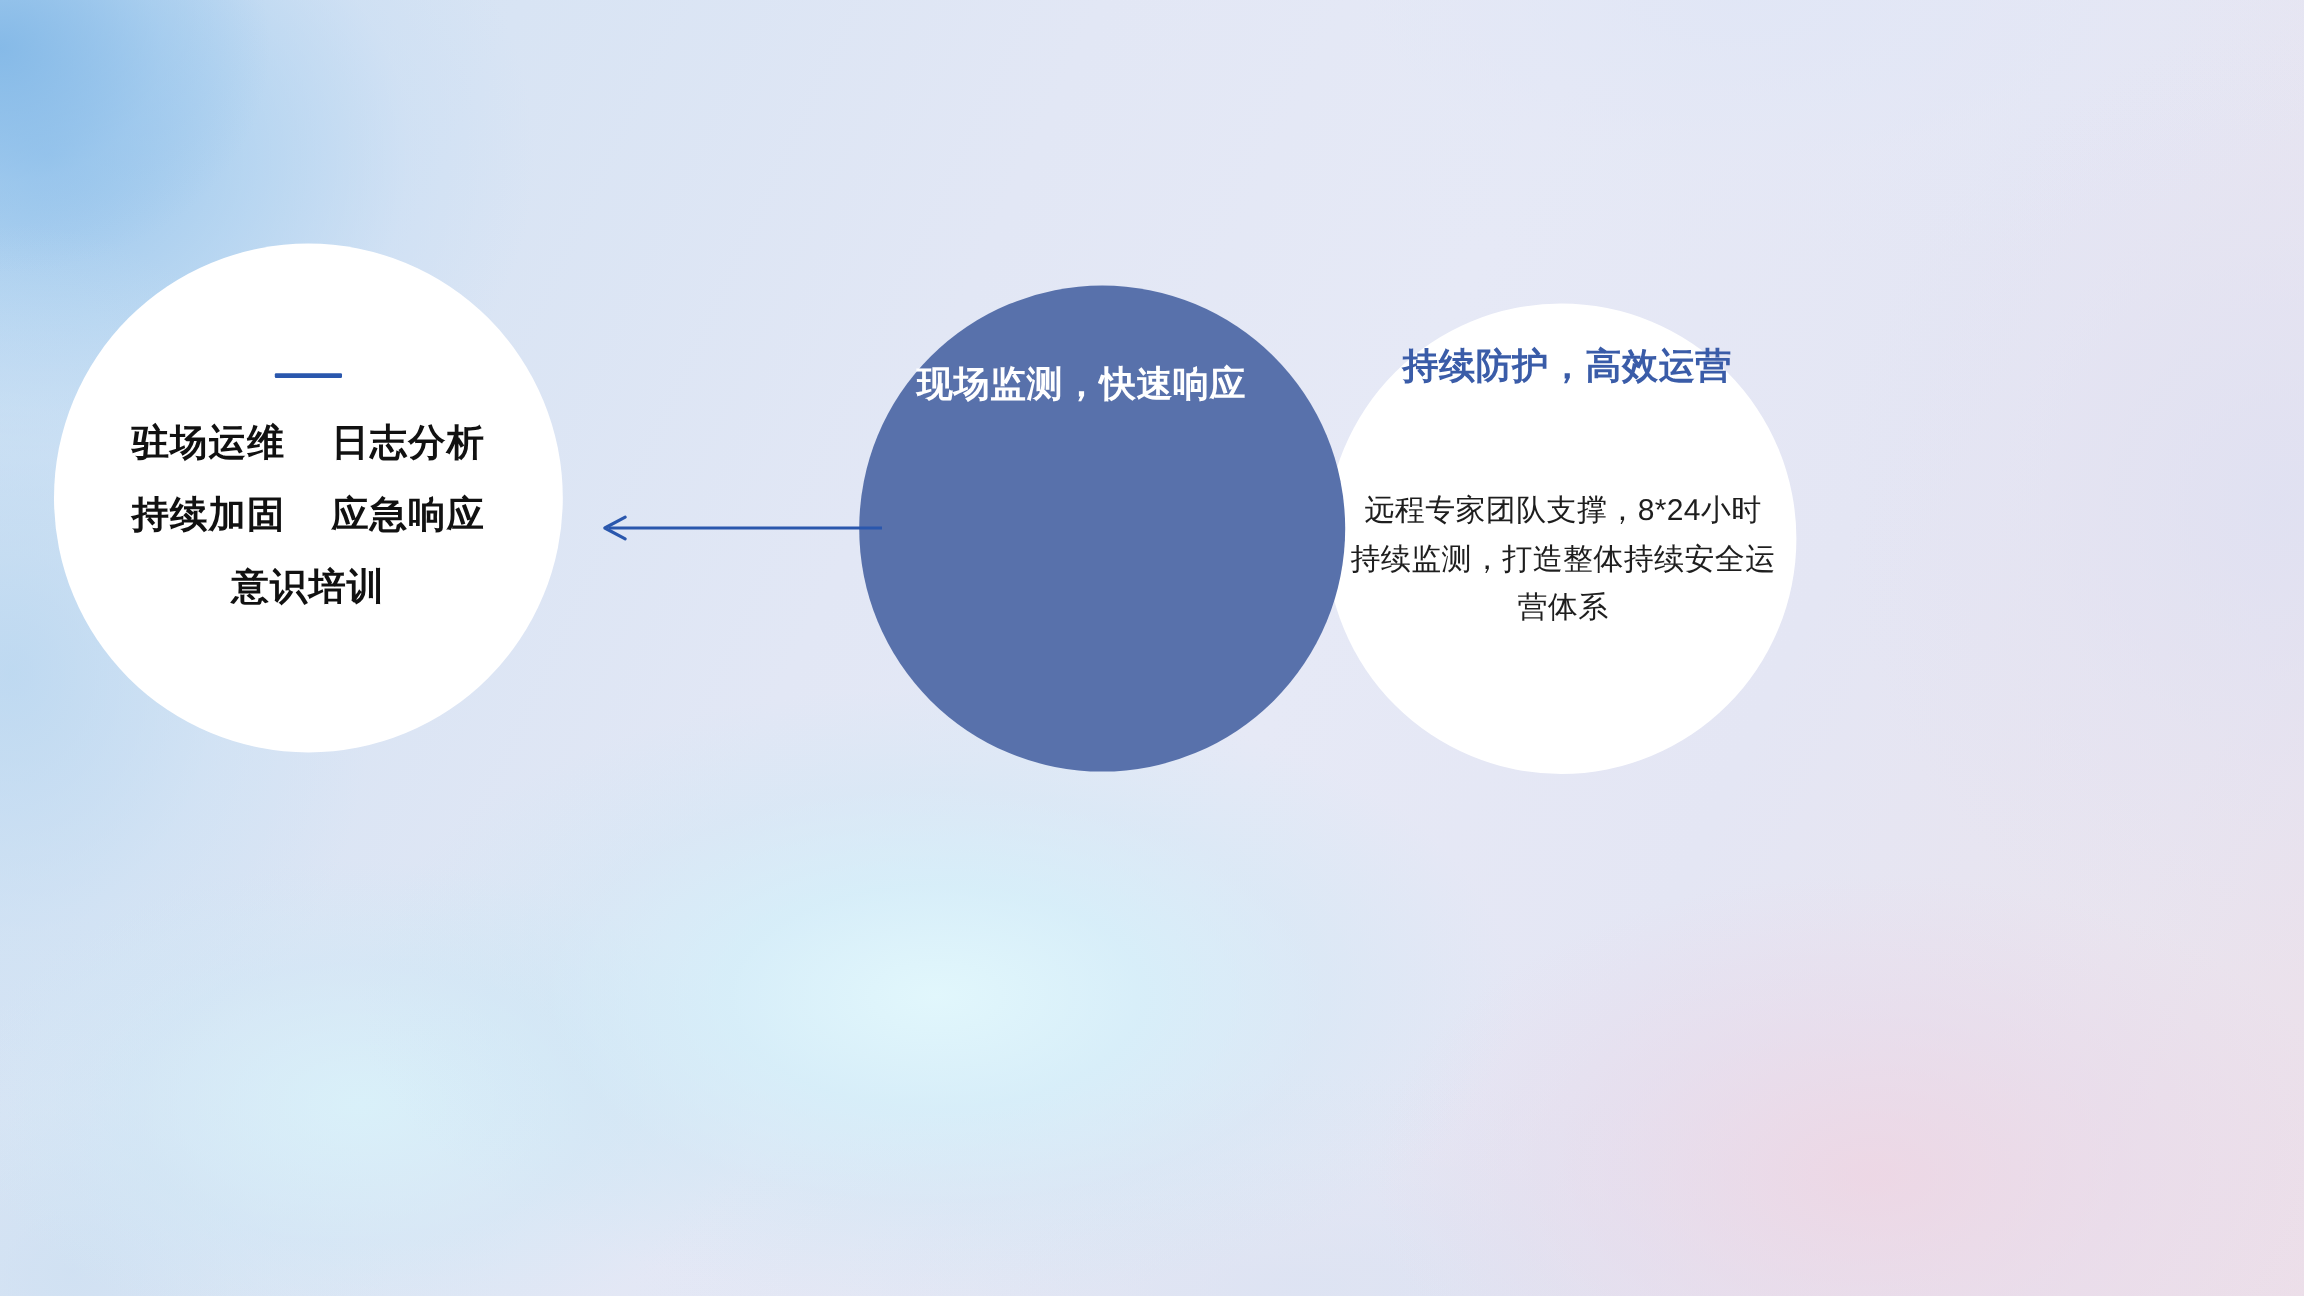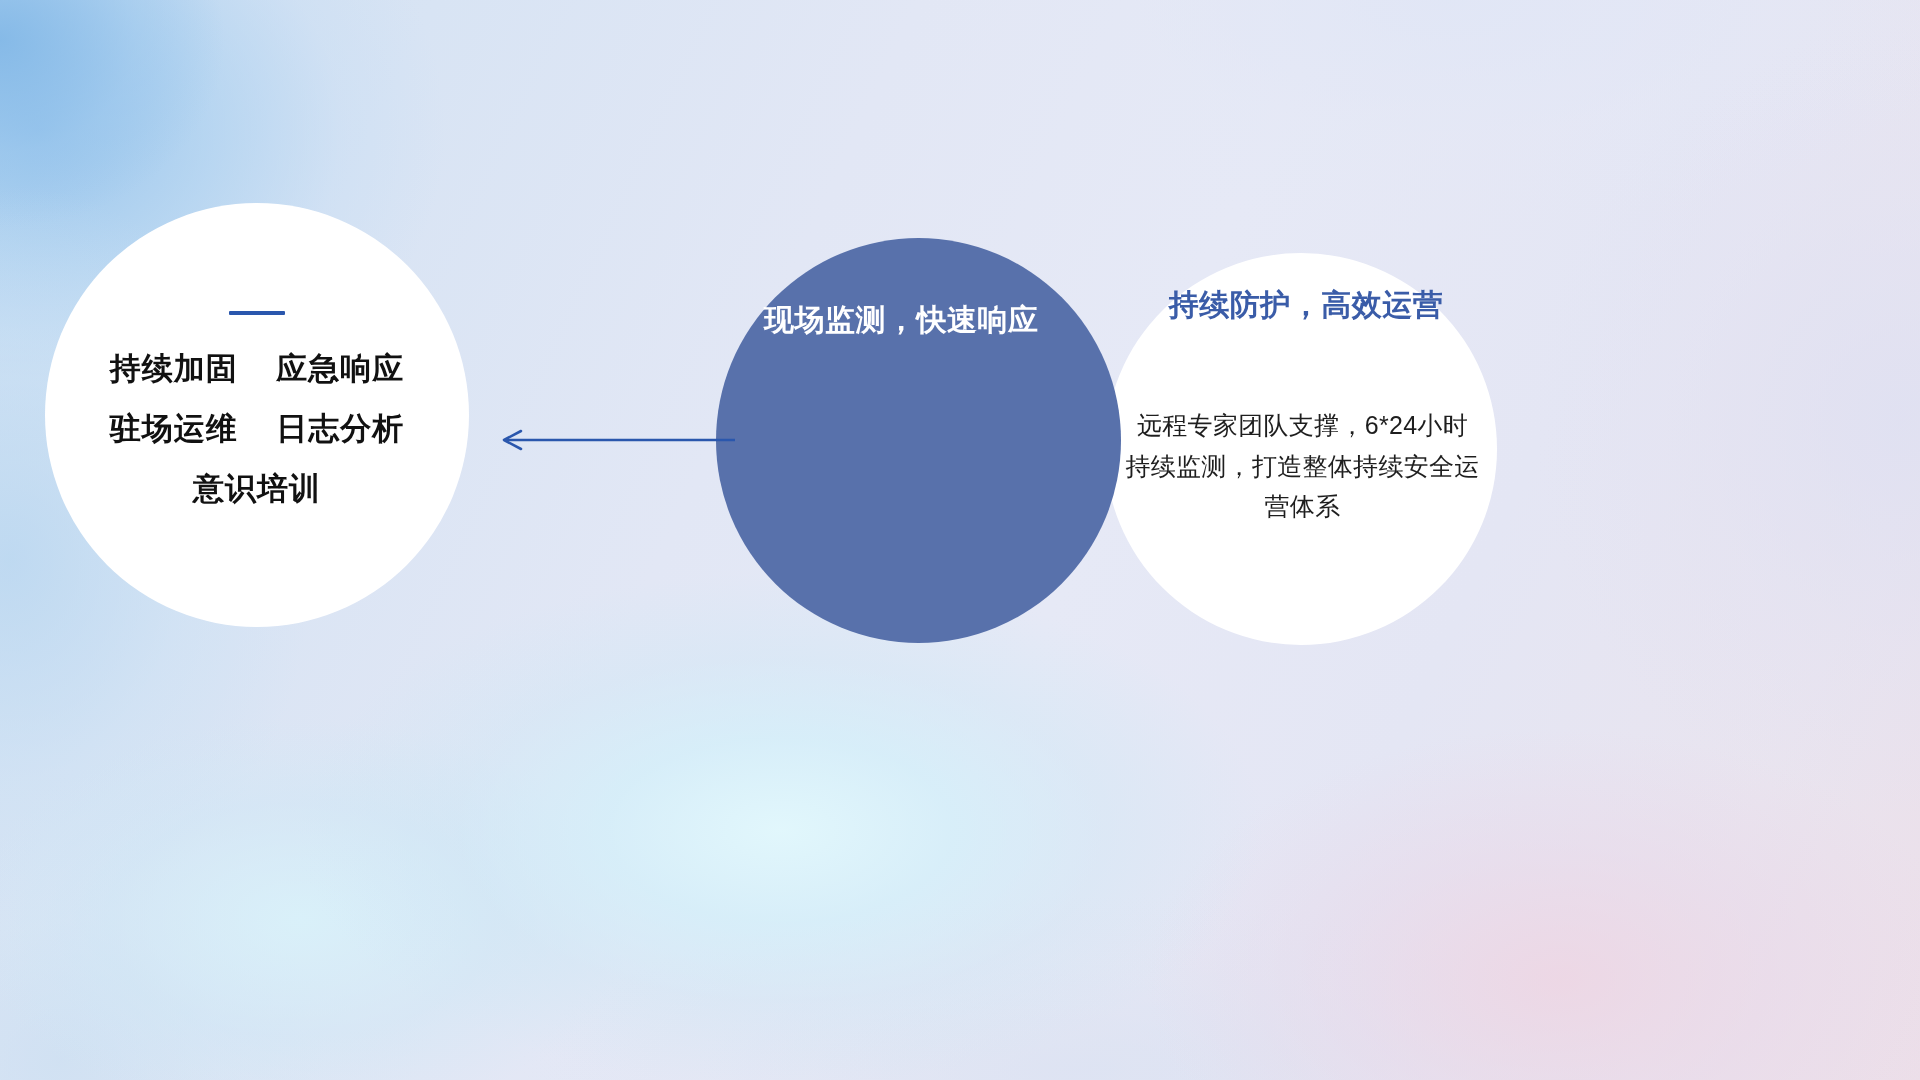--- a/index.html
+++ b/index.html
@@ -237,33 +237,33 @@
   <div class="bg-layer bg-blob-topleft2"></div>
   <div class="bg-layer bg-blob-leftmid"></div>
   <div class="bg-layer bg-blob-bottomcenter"></div>
   <div class="bg-layer bg-blob-bottomright"></div>
   <div class="bg-layer bg-blob-bottomleft"></div>
   <div class="bg-layer bg-blob-leftglow"></div>
   <div class="bg-layer bg-blob-centerglow"></div>
 
   <div class="circle" id="circle-right">
     <div class="right-title">持续防护，高效运营</div>
-    <div class="right-body">远程专家团队支撑，6*24小时持续监测，打造整体持续安全运营体系</div>
+    <div class="right-body">远程专家团队支撑，8*24小时持续监测，打造整体持续安全运营体系</div>
   </div>
 
   <div class="circle" id="circle-mid"></div>
   <div class="mid-title" style="position:absolute; left:764px; top:300px; width:420px; z-index:7;">现场监测，快速响应</div>
 
   <svg id="arrow-connector" viewBox="0 0 240 40">
     <line x1="240" y1="20" x2="12" y2="20" stroke="#2a57ad" stroke-width="2.6"></line>
     <polyline points="26,11 9,20 26,29" fill="none" stroke="#2a57ad" stroke-width="2.6" stroke-linecap="round" stroke-linejoin="round"></polyline>
   </svg>
 
   <div class="circle" id="circle-left">
     <div class="left-inner">
       <div class="dash-divider"></div>
+      <div class="left-line">驻场运维    日志分析</div>
       <div class="left-line">持续加固    应急响应</div>
-      <div class="left-line">驻场运维    日志分析</div>
       <div class="left-line">意识培训</div>
     </div>
   </div>
 
 </div>
 
 </body></html>

